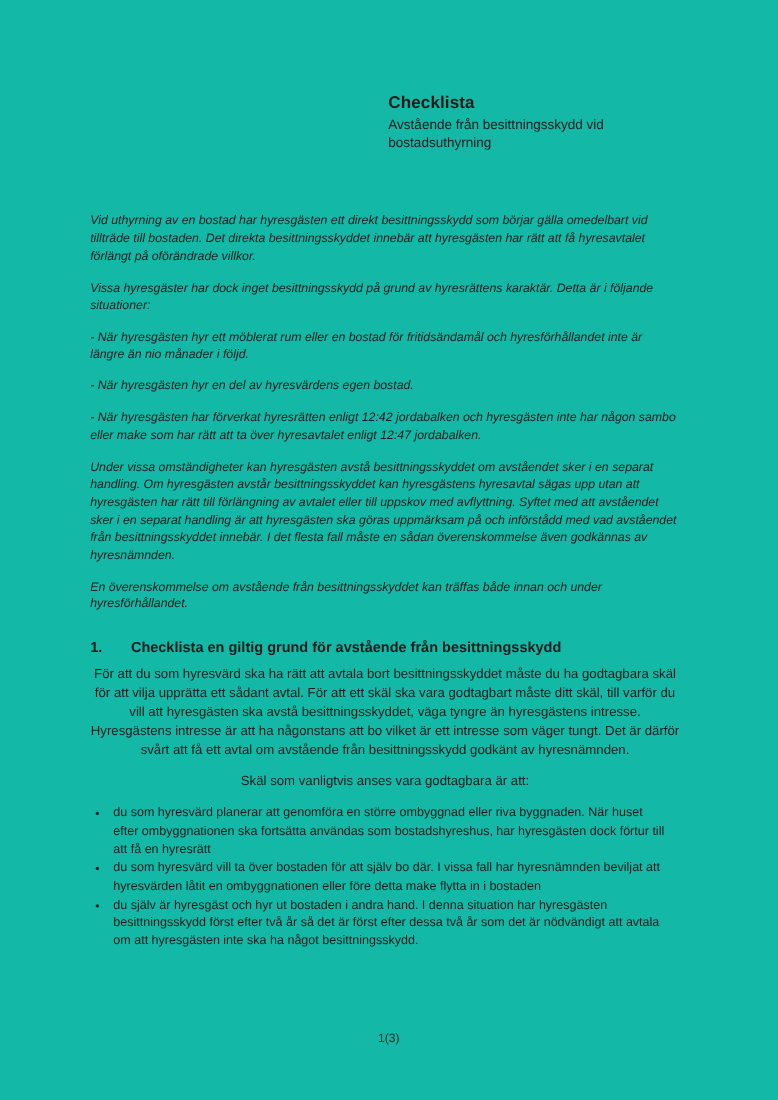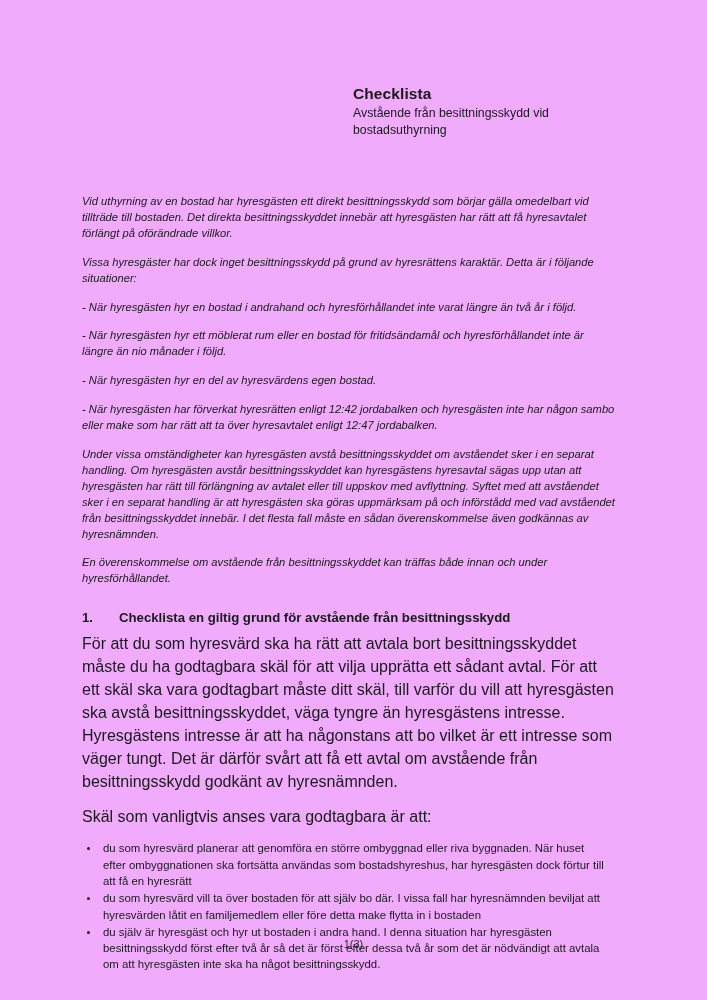--- a/index.html
+++ b/index.html
@@ -12,21 +12,21 @@
     height: 1000px;
     position: relative;
     font-family: "Liberation Sans", sans-serif;
     color: #1a1a1a;
     overflow: hidden;
   }
 
   .page {
     position: absolute;
     inset: 0;
-    background: #f0abfc;
+    background: #14b8a6;
   }
 
   
   .doc-header {
     position: absolute;
     left: 353px;
     top: 84px;
     width: 250px;
   }
   .doc-title {
@@ -54,23 +54,24 @@
   p.it {
     font-style: italic;
     font-size: 11.2px;
     line-height: 1.42;
     margin: 0 0 13px 0;
     text-align: left;
   }
 
   p.pl {
     font-style: normal;
-    font-size: 16px;
+    font-size: 12px;
     line-height: 1.43;
     margin: 0 0 12px 0;
+    text-align: center;
   }
 
   
   .section-head {
     display: flex;
     align-items: baseline;
     font-weight: bold;
     font-size: 13.2px;
     margin: 22px 0 7px 0;
     line-height: 1.3;
@@ -127,21 +128,20 @@
     <h1 class="doc-title">Checklista</h1>
     <div class="doc-subtitle">Avstående från besittningsskydd vid bostadsuthyrning</div>
   </div>
 
   <div class="body-col">
 
     <p class="it">Vid uthyrning av en bostad har hyresgästen ett direkt besittningsskydd som börjar gälla omedelbart vid tillträde till bostaden. Det direkta besittningsskyddet innebär att hyresgästen har rätt att få hyresavtalet förlängt på oförändrade villkor.</p>
 
     <p class="it">Vissa hyresgäster har dock inget besittningsskydd på grund av hyresrättens karaktär. Detta är i följande situationer:</p>
 
-    <p class="it">- När hyresgästen hyr en bostad i andrahand och hyresförhållandet inte varat längre än två år i följd.</p>
 
     <p class="it">- När hyresgästen hyr ett möblerat rum eller en bostad för fritidsändamål och hyresförhållandet inte är längre än nio månader i följd.</p>
 
     <p class="it">- När hyresgästen hyr en del av hyresvärdens egen bostad.</p>
 
     <p class="it">- När hyresgästen har förverkat hyresrätten enligt 12:42 jordabalken och hyresgästen inte har någon sambo eller make som har rätt att ta över hyresavtalet enligt 12:47 jordabalken.</p>
 
     <p class="it">Under vissa omständigheter kan hyresgästen avstå besittningsskyddet om avståendet sker i en separat handling. Om hyresgästen avstår besittningsskyddet kan hyresgästens hyresavtal sägas upp utan att hyresgästen har rätt till förlängning av avtalet eller till uppskov med avflyttning. Syftet med att avståendet sker i en separat handling är att hyresgästen ska göras uppmärksam på och införstådd med vad avståendet från besittningsskyddet innebär. I det flesta fall måste en sådan överenskommelse även godkännas av hyresnämnden.</p>
 
     <p class="it">En överenskommelse om avstående från besittningsskyddet kan träffas både innan och under hyresförhållandet.</p>
@@ -155,21 +155,21 @@
 
     <p class="pl">Skäl som vanligtvis anses vara godtagbara är att:</p>
 
     <ul class="bullets">
       <li>
         <span class="bullet-dot"></span>
         <span>du som hyresvärd planerar att genomföra en större ombyggnad eller riva byggnaden. När huset efter ombyggnationen ska fortsätta användas som bostadshyreshus, har hyresgästen dock förtur till att få en hyresrätt</span>
       </li>
       <li>
         <span class="bullet-dot"></span>
-        <span>du som hyresvärd vill ta över bostaden för att själv bo där. I vissa fall har hyresnämnden beviljat att hyresvärden låtit en familjemedlem eller före detta make flytta in i bostaden</span>
+        <span>du som hyresvärd vill ta över bostaden för att själv bo där. I vissa fall har hyresnämnden beviljat att hyresvärden låtit en ombyggnationen eller före detta make flytta in i bostaden</span>
       </li>
       <li>
         <span class="bullet-dot"></span>
         <span>du själv är hyresgäst och hyr ut bostaden i andra hand. I denna situation har hyresgästen besittningsskydd först efter två år så det är först efter dessa två år som det är nödvändigt att avtala om att hyresgästen inte ska ha något besittningsskydd.</span>
       </li>
     </ul>
 
 
   </div>
 

